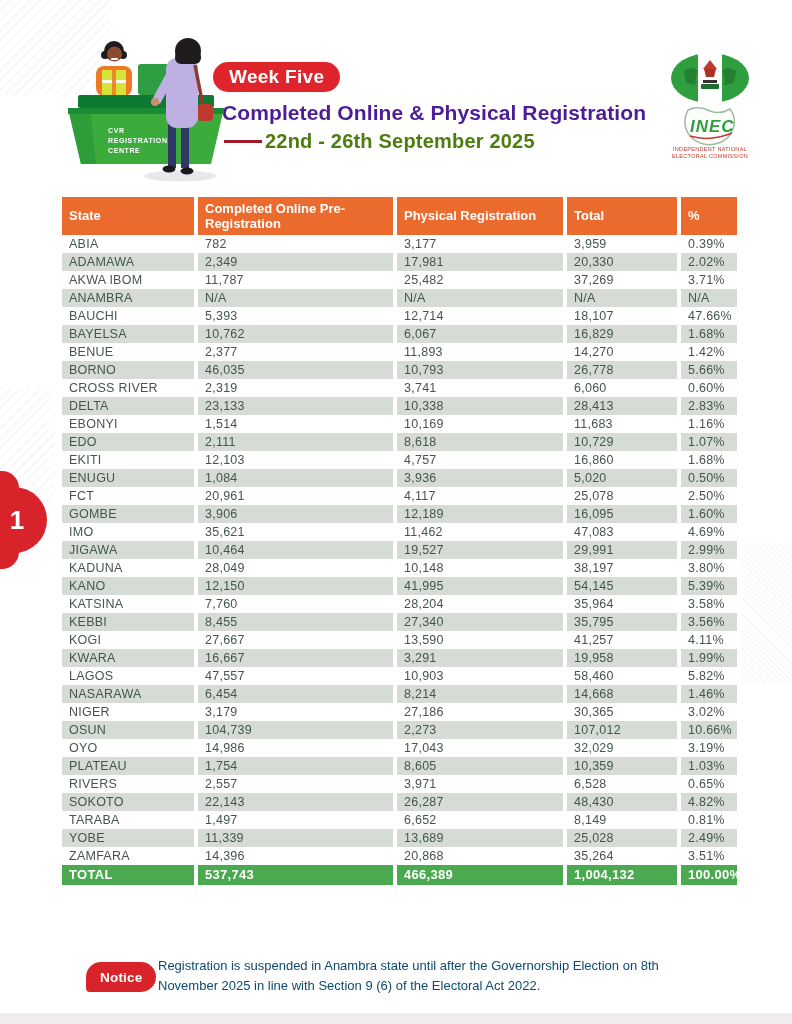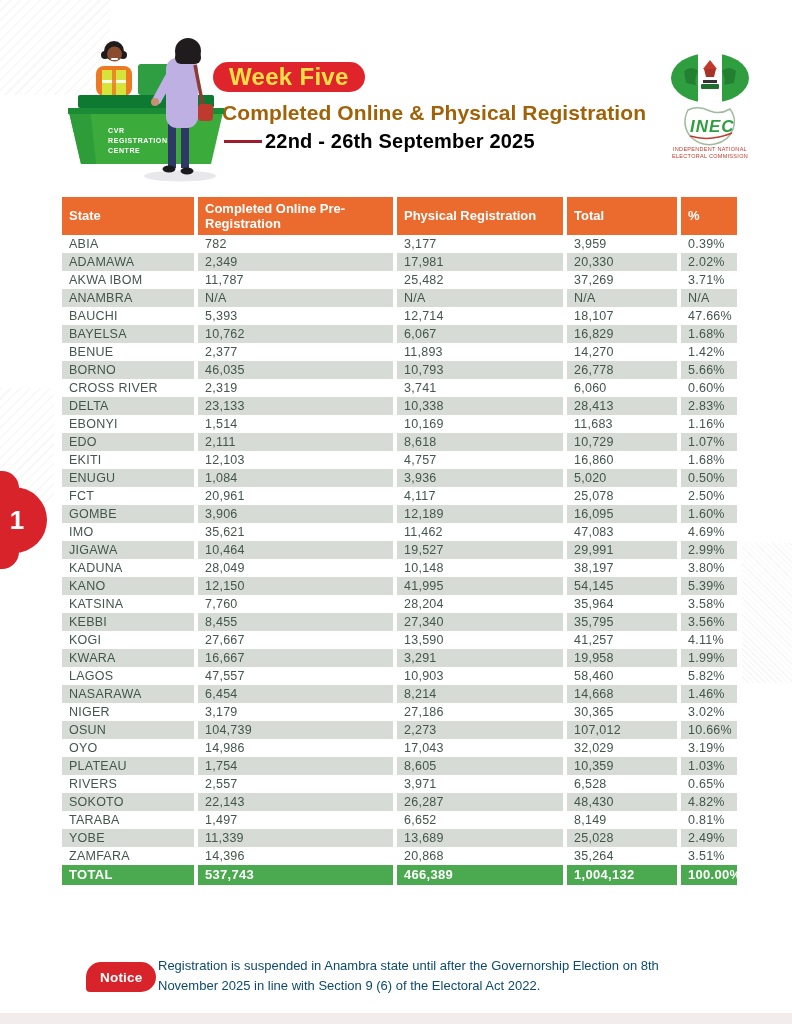--- a/index.html
+++ b/index.html
@@ -18,33 +18,33 @@
   .tex-topleft { left:0; top:0; width:110px; height:95px; }
   .tex-left    { left:0; top:388px; width:54px; height:115px; }
   .tex-right   { left:742px; top:543px; width:50px; height:140px;
     background:repeating-linear-gradient(45deg, rgba(120,120,120,0.12) 0 1px, transparent 1px 4px); }
   .bottom-strip { position:absolute; left:0; top:1013px; width:792px; height:11px; background:#f2edec; }
 
   
   .week-badge {
     position:absolute; left:210px; top:59px; height:36px;
     background:#E0242B; border:3px solid #ffffff; border-radius:18px;
-    color:#fde047; font-size:24px; font-weight:bold;
+    color:#ffffff; font-size:19px; font-weight:bold;
     display:flex; align-items:center; padding:0 16px; letter-spacing:.3px;
     z-index:5;
   }
   .main-title {
     position:absolute; left:222px; top:101px; width:450px;
-    font-size:21px; font-weight:bold; color:#a16207; letter-spacing:.1px;
+    font-size:21px; font-weight:bold; color:#4c1d95; letter-spacing:.1px;
   }
   .date-row {
     position:absolute; left:224px; top:130px; display:flex; align-items:center;
   }
   .date-dash { width:38px; height:3px; background:#9E1B2B; margin-right:3px; }
-  .date-text { font-size:20px; font-weight:bold; color:#000000; letter-spacing:.2px; }
+  .date-text { font-size:20px; font-weight:bold; color:#4d7c0f; letter-spacing:.2px; }
 
   svg { display:block; }
   .illustration { position:absolute; left:62px; top:32px; z-index:1; }
   .inec-logo { position:absolute; left:660px; top:38px; }
   .page-marker { position:absolute; left:0; top:455px; }
 
   
   table.reg-table {
     position:absolute; left:62px; top:197px; width:675px;
     border-collapse:collapse; table-layout:fixed;

